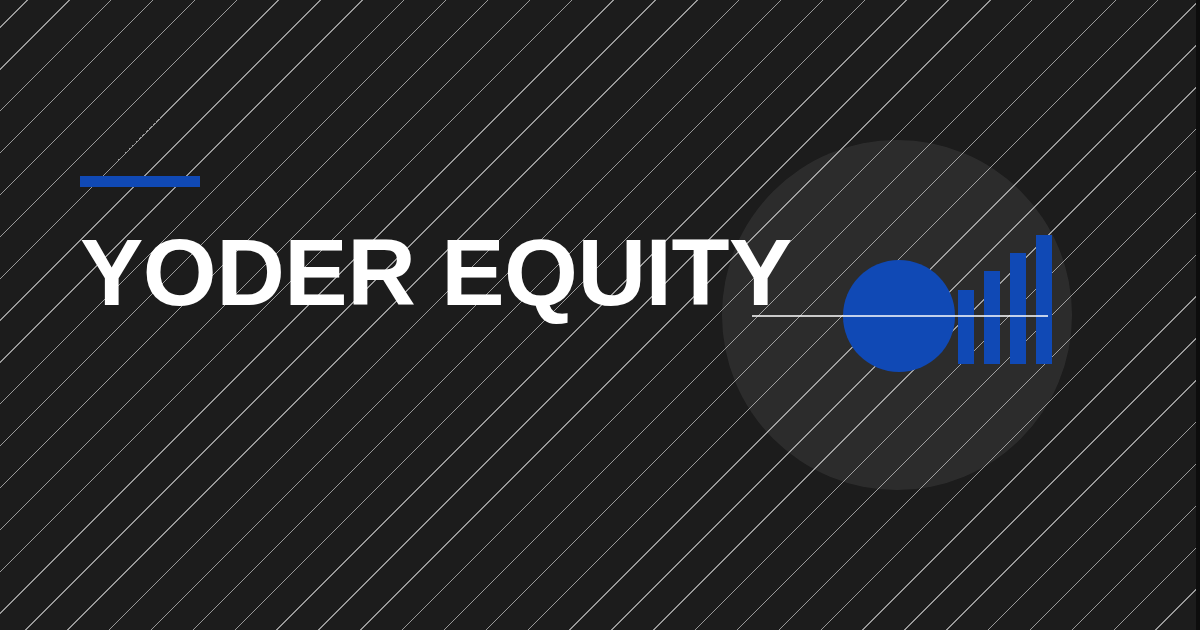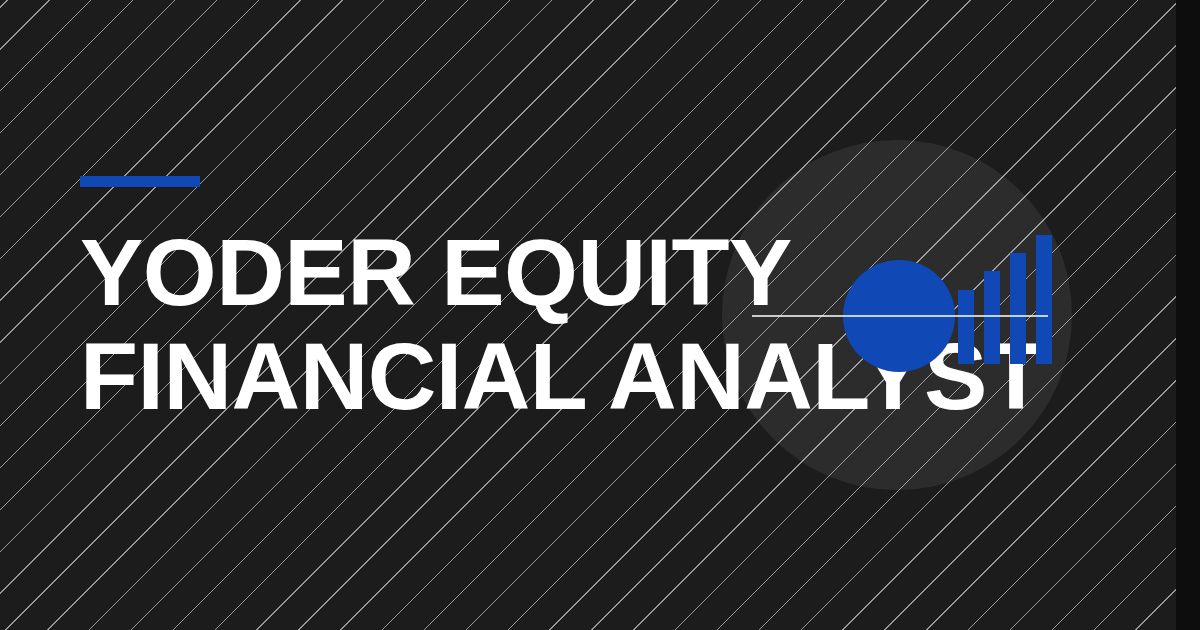--- a/index.html
+++ b/index.html
@@ -9,20 +9,21 @@
     background: #0d0d0d;
   }
 
   #banner {
     position: relative;
     width: 1176px;
     height: 630px;
     overflow: hidden;
     background-color: #1c1c1c;
     font-family: "Liberation Sans", sans-serif;
+    padding-left: 20px;
     -webkit-font-smoothing: antialiased;
   }
 
   
   #stripes {
     position: absolute;
     inset: 0;
     background-image: repeating-linear-gradient(
       -45deg,
       rgba(255,255,255,0.00) 0px,
@@ -102,21 +103,20 @@
   <div id="stripes"></div>
 
   <div id="emblem">
     <div class="halo"></div>
   </div>
 
   <div id="headline">
     <div class="accent-bar"></div>
     <h1 class="title">
       <span class="line">YODER EQUITY</span>
-      <span class="line">FINANCIAL ANALYST</span>
     </h1>
   </div>
 
   <svg id="chartmark" viewBox="0 0 350 350">
     <circle cx="177" cy="176" r="56" fill="#1049b5"></circle>
     <g>
       <rect x="236" y="150" width="16" height="74" fill="#1049b5"></rect>
       <rect x="262" y="131" width="16" height="93" fill="#1049b5"></rect>
       <rect x="288" y="113" width="16" height="111" fill="#1049b5"></rect>
       <rect x="314" y="95" width="16" height="129" fill="#1049b5"></rect>

